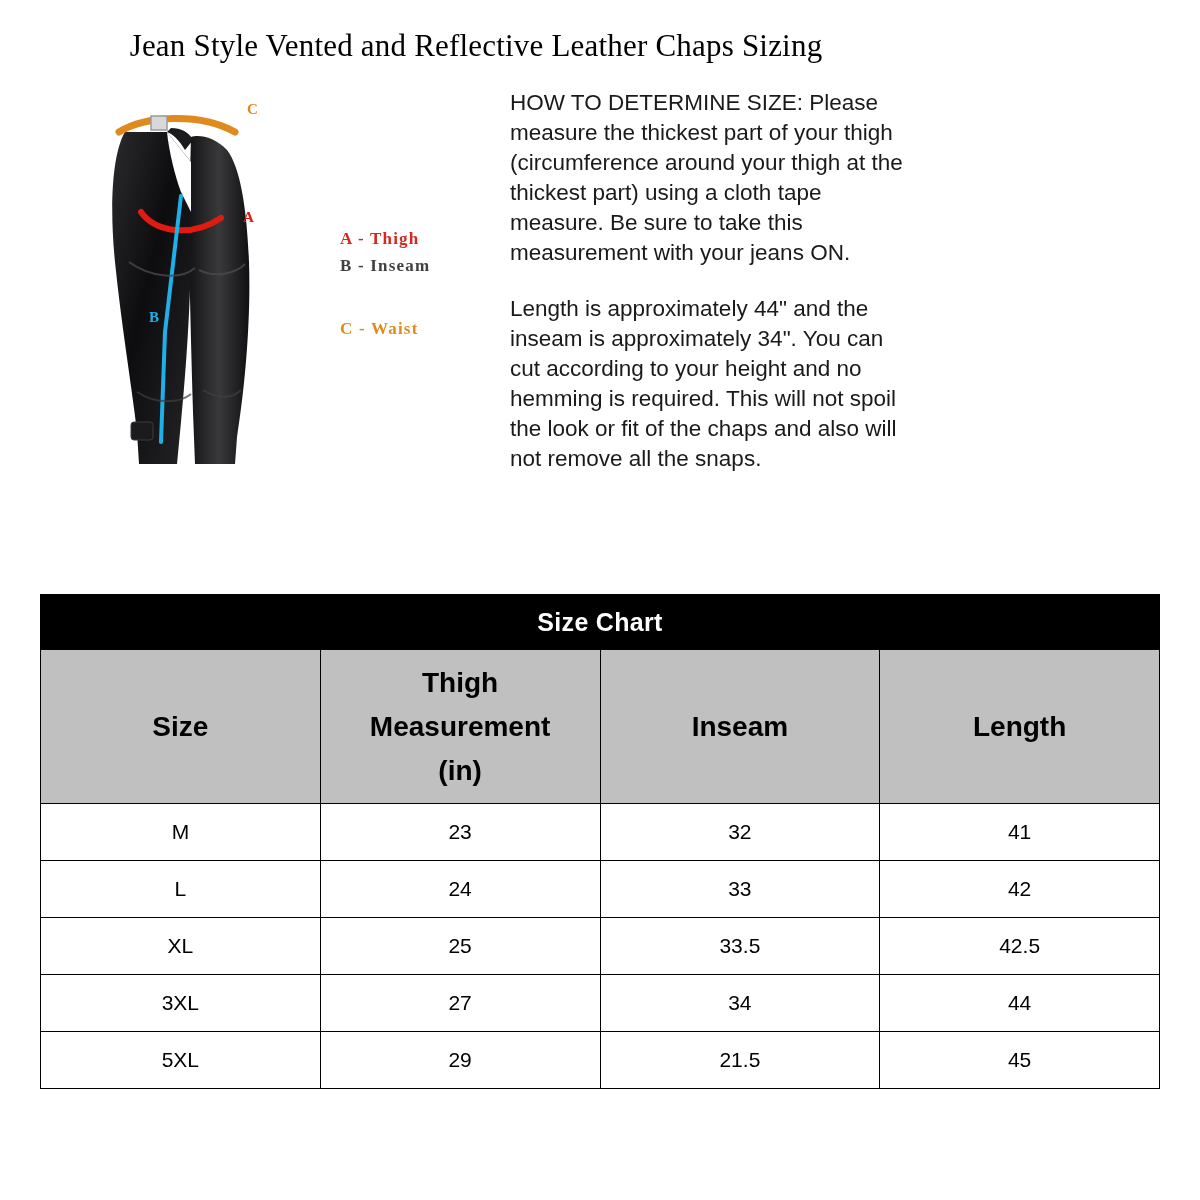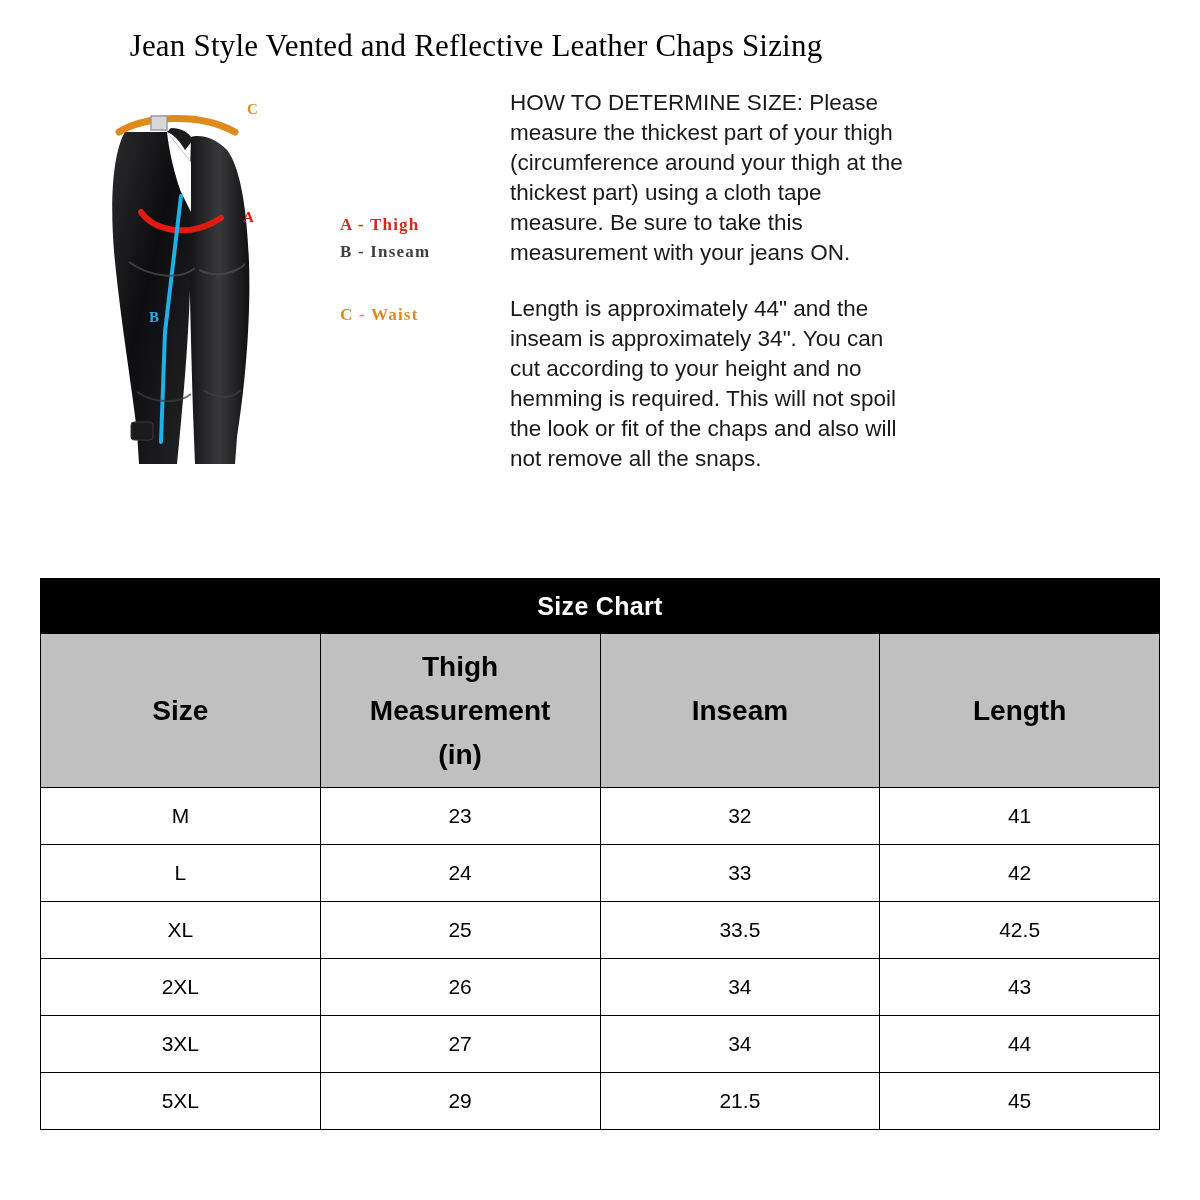--- a/index.html
+++ b/index.html
@@ -46,21 +46,21 @@
   .chaps-wrap {
     position: absolute;
     left: 55px;
     top: 10px;
     width: 220px;
     height: 390px;
   }
   .legend {
     position: absolute;
     left: 300px;
-    top: 129px;
+    top: 143px;
     font-family: "Liberation Serif", serif;
     font-size: 17px;
     font-weight: bold;
     line-height: 27px;
     letter-spacing: 1.2px;
   }
   .legend .a { color: #d42a1e; }
   .legend .b { color: #404040; }
   .legend .c { color: #e08a1e; margin-top: 36px; }
 
@@ -81,20 +81,21 @@
   .table-wrap {
     position: absolute;
     left: 40px;
     top: 578px;
     width: 1120px;
   }
   table.size-chart {
     border-collapse: collapse;
     width: 100%;
     table-layout: fixed;
+    margin-top: 16px;
   }
   table.size-chart th,
   table.size-chart td {
     border: 1px solid #000;
     text-align: center;
   }
   .chart-title-cell {
     background: #000000;
     color: #ffffff;
     font-size: 25px;
@@ -225,26 +226,20 @@
           <td>33</td>
           <td>42</td>
         </tr>
         <tr>
           <td>XL</td>
           <td>25</td>
           <td>33.5</td>
           <td>42.5</td>
         </tr>
         <tr>
-          <td>2XL</td>
-          <td>26</td>
-          <td>34</td>
-          <td>43</td>
-        </tr>
-        <tr>
           <td>3XL</td>
           <td>27</td>
           <td>34</td>
           <td>44</td>
         </tr>
         <tr>
           <td>5XL</td>
           <td>29</td>
           <td>21.5</td>
           <td>45</td>

